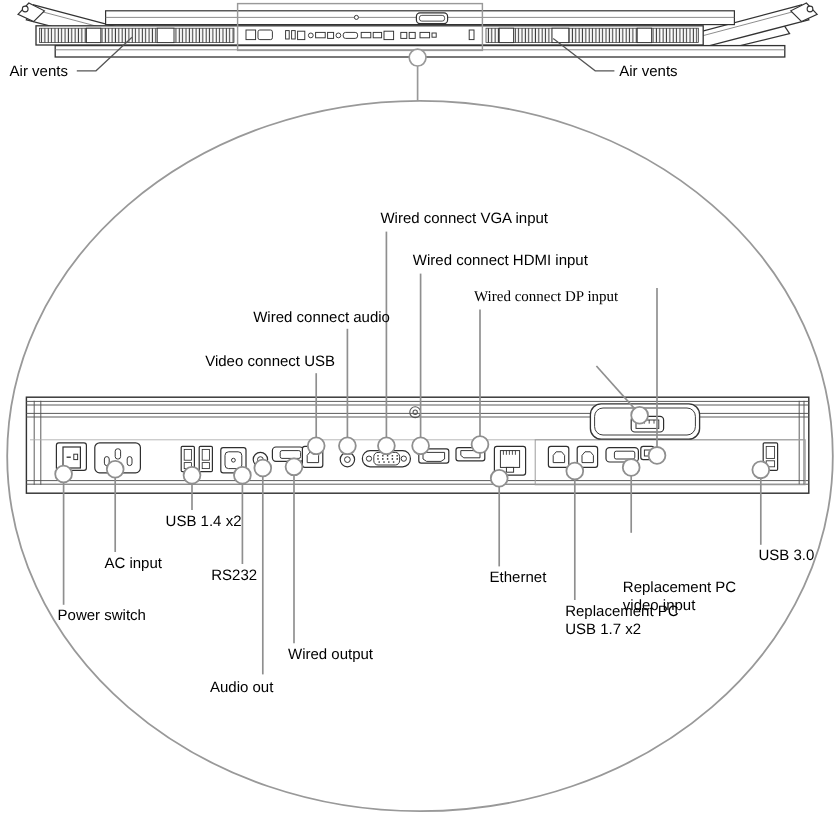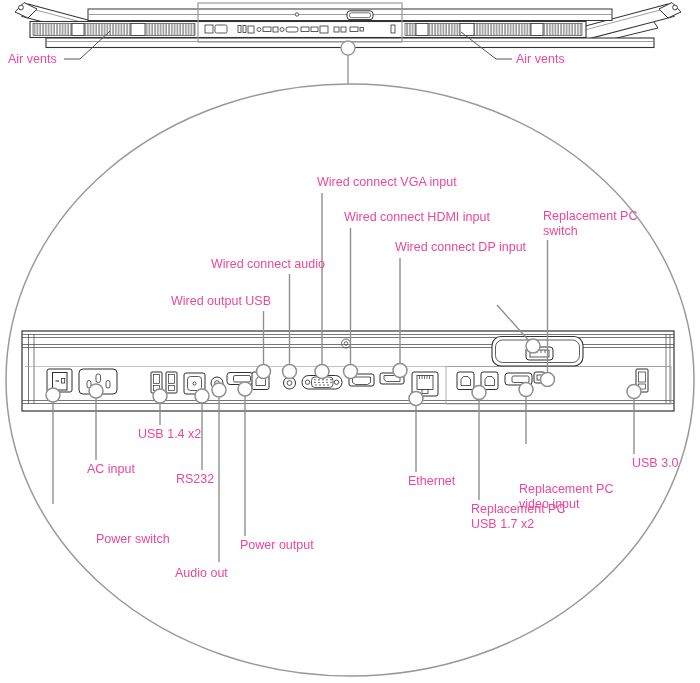--- a/index.html
+++ b/index.html
@@ -2,21 +2,21 @@
 <html><head>
 <meta charset="utf-8">
 <style>
   html,body{margin:0;padding:0;background:#ffffff;}
   #stage{
     position:relative;width:700px;height:683px;background:#ffffff;overflow:hidden;
     font-family:"Liberation Sans",sans-serif;
   }
   #stage svg{position:absolute;left:0;top:0;}
   .lbl{
-    position:absolute;font-size:12.5px;line-height:14.5px;color:#ec4899;
+    position:absolute;font-size:12.5px;line-height:14.5px;color:#000000;
     white-space:nowrap;
   }
   .lbl.wrap{white-space:normal;}
 </style>
 </head>
 <body>
 
 <div id="stage">
 
 <svg width="700" height="683" viewBox="0 0 700 683">
@@ -288,29 +288,28 @@
       <circle cx="533" cy="346" r="7"></circle>
     </g>
   </g>
 </svg>
 
 <div class="lbl" style="left:8px;top:52px;">Air vents</div>
 <div class="lbl" style="left:516px;top:52px;">Air vents</div>
 
 <div class="lbl" style="left:344px;top:210px;">Wired connect HDMI input</div>
 <div class="lbl" style="left:317px;top:175px;">Wired connect VGA input</div>
-<div class="lbl" style="left:395px;top:240px;">Wired connect DP input</div>
+<div class="lbl" style="left:395px;top:240px;font-family:Liberation Serif, serif;">Wired connect DP input</div>
 <div class="lbl" style="left:187px;top:257px;margin-left:24px;">Wired connect audio</div>
-<div class="lbl" style="left:171px;top:294px;">Wired output USB</div>
-<div class="lbl wrap" style="left:543px;top:209px;width:95px;">Replacement PC switch</div>
+<div class="lbl" style="left:171px;top:294px;">Video connect USB</div>
 
 <div class="lbl" style="left:138px;top:427px;">USB 1.4 x2</div>
 <div class="lbl" style="left:87px;top:462px;">AC input</div>
 <div class="lbl" style="left:176px;top:472px;">RS232</div>
-<div class="lbl" style="left:48px;top:532px;margin-left:48px;">Power switch</div>
-<div class="lbl" style="left:240px;top:538px;">Power output</div>
+<div class="lbl" style="left:48px;top:506px;">Power switch</div>
+<div class="lbl" style="left:240px;top:538px;">Wired output</div>
 <div class="lbl" style="left:175px;top:566px;">Audio out</div>
 <div class="lbl" style="left:408px;top:474px;">Ethernet</div>
 <div class="lbl wrap" style="left:471px;top:502px;width:122px;">Replacement PC USB 1.7 x2</div>
 <div class="lbl wrap" style="left:519px;top:446px;width:95px;margin-top:36px;">Replacement PC video input</div>
 <div class="lbl" style="left:632px;top:456px;">USB 3.0</div>
 
 </div>
 
 </body></html>

